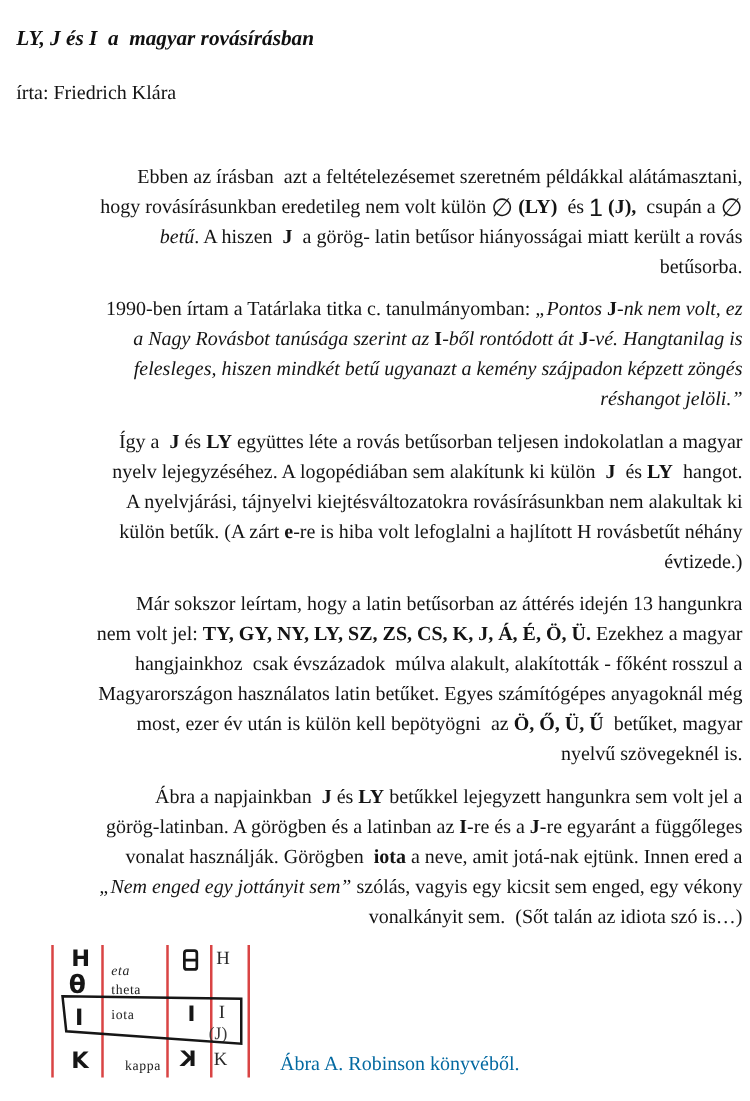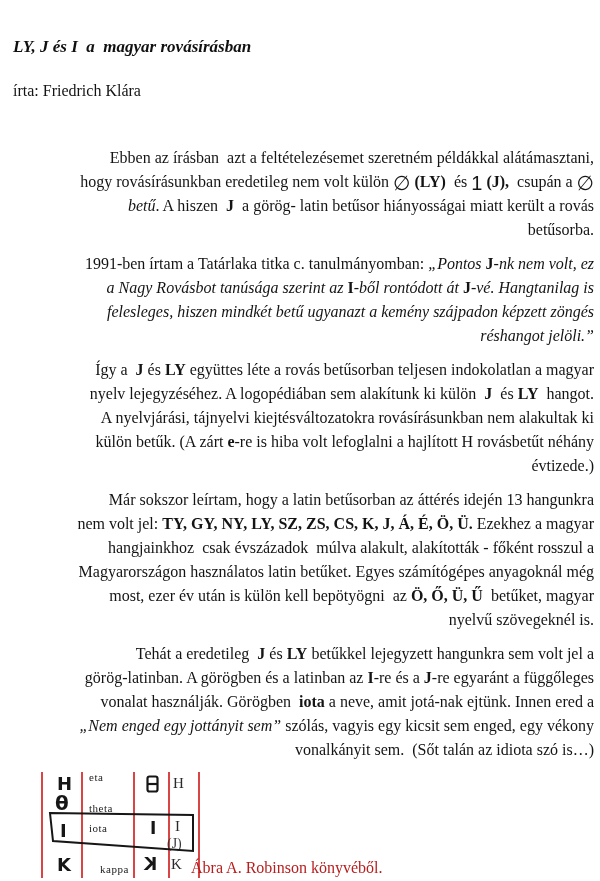--- a/index.html
+++ b/index.html
@@ -1,19 +1,19 @@
 <!DOCTYPE html>
 <html><head>
 <meta charset="utf-8">
 <style>
   html,body{margin:0;padding:0;background:#ffffff;}
   body{width:600px;height:881px;overflow:hidden;}
   .page{
     position:relative;width:600px;height:843px;background:#fff;
-    box-sizing:border-box;padding:36px 6px 0 13px;
+    box-sizing:border-box;padding:20px 6px 0 13px;
     font-family:"Liberation Serif","DejaVu Serif",serif;
     color:#141414;
   }
   .title{
     margin:0;font-size:17px;line-height:22px;font-weight:bold;font-style:italic;
     white-space:pre-wrap;color:#101010;
   }
   .byline{
     margin-top:22px;font-size:16px;line-height:22px;white-space:pre-wrap;
   }
@@ -41,72 +41,72 @@
     font-weight:bold;color:#161616;line-height:1;
   }
   .gk.eta{left:44px;top:3px;font-size:18px;}
   .gk.theta{left:42px;top:21px;font-size:20px;}
   .gk.iota{left:47px;top:50px;font-size:18px;}
   .gk.kappa{left:44px;top:84px;font-size:18px;}
   .nm{
     position:absolute;left:76px;font-size:11px;color:#222;line-height:1;
     letter-spacing:.5px;
   }
-  .nm.n1{top:0;} .nm.n2{top:31px;} .nm.n3{top:51px;} .nm.n4{top:92px;margin-left:11px;}
+  .nm.n1{top:16px;font-style:italic;} .nm.n2{top:31px;} .nm.n3{top:51px;} .nm.n4{top:92px;margin-left:11px;}
   .heta{position:absolute;left:133px;top:3px;}
   .gsans{
     position:absolute;font-family:"DejaVu Sans","Liberation Sans",sans-serif;
     font-weight:bold;color:#161616;line-height:1;
   }
   .vbar{left:137px;top:48px;font-size:17px;}
   .rk{left:131px;top:84px;font-size:17px;transform:scaleX(-1);}
   .lat{
     position:absolute;font-size:15px;color:#2a2a2a;line-height:1;
     font-family:"Liberation Serif","DejaVu Serif",serif;
   }
   .lat.h{left:160px;top:4px;}
   .lat.i{left:162px;top:47px;}
   .lat.j{left:154px;top:65px;font-size:14px;color:#3a3a3a;}
   .lat.k{left:158px;top:85px;}
   .trap{position:absolute;left:0;top:0;pointer-events:none;}
   .caption{
-    position:absolute;left:178px;top:86px;font-size:16px;line-height:20px;
-    color:#b91c1c;white-space:pre-wrap;
+    position:absolute;left:211px;top:86px;font-size:16px;line-height:20px;
+    color:#0369a1;white-space:pre-wrap;
   }
 </style>
 </head>
 <body>
 
 <div class="page">
 
   <h1 class="title">LY, J és I  a  magyar rovásírásban</h1>
 
   <div class="byline">írta: Friedrich Klára</div>
 
   <div id="paragraphs">
       <p class="para"><span>Ebben az írásban  azt a feltételezésemet szeretném példákkal alátámasztani,
 hogy rovásírásunkban eredetileg nem volt külön </span><span class="rune">∅</span><span> </span><span class="bi">(LY)</span><span>  és </span><span class="rune">1</span><span> </span><span class="bi">(J),</span><span>  csupán a </span><span class="rune">∅</span><span>
 </span><span class="it">betű</span><span>. A hiszen  </span><span class="bi">J</span><span>  a görög- latin betűsor hiányosságai miatt került a rovás
 betűsorba.</span></p>
-      <p class="para"><span>1991-ben írtam a Tatárlaka titka c. tanulmányomban: </span><span class="it">„Pontos </span><span class="bi">J</span><span class="it">-nk nem volt, ez
+      <p class="para"><span>1990-ben írtam a Tatárlaka titka c. tanulmányomban: </span><span class="it">„Pontos </span><span class="bi">J</span><span class="it">-nk nem volt, ez
 a Nagy Rovásbot tanúsága szerint az </span><span class="bi">I</span><span class="it">-ből rontódott át </span><span class="bi">J</span><span class="it">-vé. Hangtanilag is
 felesleges, hiszen mindkét betű ugyanazt a kemény szájpadon képzett zöngés
 réshangot jelöli.”</span></p>
       <p class="para"><span>Így a  </span><span class="bi">J</span><span> és </span><span class="bi">LY</span><span> együttes léte a rovás betűsorban teljesen indokolatlan a magyar
 nyelv lejegyzéséhez. A logopédiában sem alakítunk ki külön  </span><span class="bi">J</span><span>  és </span><span class="bi">LY</span><span>  hangot.
 A nyelvjárási, tájnyelvi kiejtésváltozatokra rovásírásunkban nem alakultak ki
 külön betűk. (A zárt </span><span class="bi">e</span><span>-re is hiba volt lefoglalni a hajlított H rovásbetűt néhány
 évtizede.)</span></p>
       <p class="para"><span>Már sokszor leírtam, hogy a latin betűsorban az áttérés idején 13 hangunkra
 nem volt jel: </span><span class="bi">TY, GY, NY, LY, SZ, ZS, CS, K, J, Á, É, Ö, Ü.</span><span> Ezekhez a magyar
 hangjainkhoz  csak évszázadok  múlva alakult, alakították - főként rosszul a
 Magyarországon használatos latin betűket. Egyes számítógépes anyagoknál még
 most, ezer év után is külön kell bepötyögni  az </span><span class="bi">Ö, Ő, Ü, Ű</span><span>  betűket, magyar
 nyelvű szövegeknél is.</span></p>
-      <p class="para"><span>Tehát a eredetileg  </span><span class="bi">J</span><span> és </span><span class="bi">LY</span><span> betűkkel lejegyzett hangunkra sem volt jel a
+      <p class="para"><span>Ábra a napjainkban  </span><span class="bi">J</span><span> és </span><span class="bi">LY</span><span> betűkkel lejegyzett hangunkra sem volt jel a
 görög-latinban. A görögben és a latinban az </span><span class="bi">I</span><span>-re és a </span><span class="bi">J</span><span>-re egyaránt a függőleges
 vonalat használják. Görögben  </span><span class="bi">iota</span><span> a neve, amit jotá-nak ejtünk. Innen ered a
 </span><span class="it">„Nem enged egy jottányit sem”</span><span> szólás, vagyis egy kicsit sem enged, egy vékony
 vonalkányit sem.  (Sőt talán az idiota szó is…)</span></p>
     </div>
 
   <div class="fig">
     <i class="rule l1"></i>
     <i class="rule l2"></i>
     <i class="rule l3"></i>

